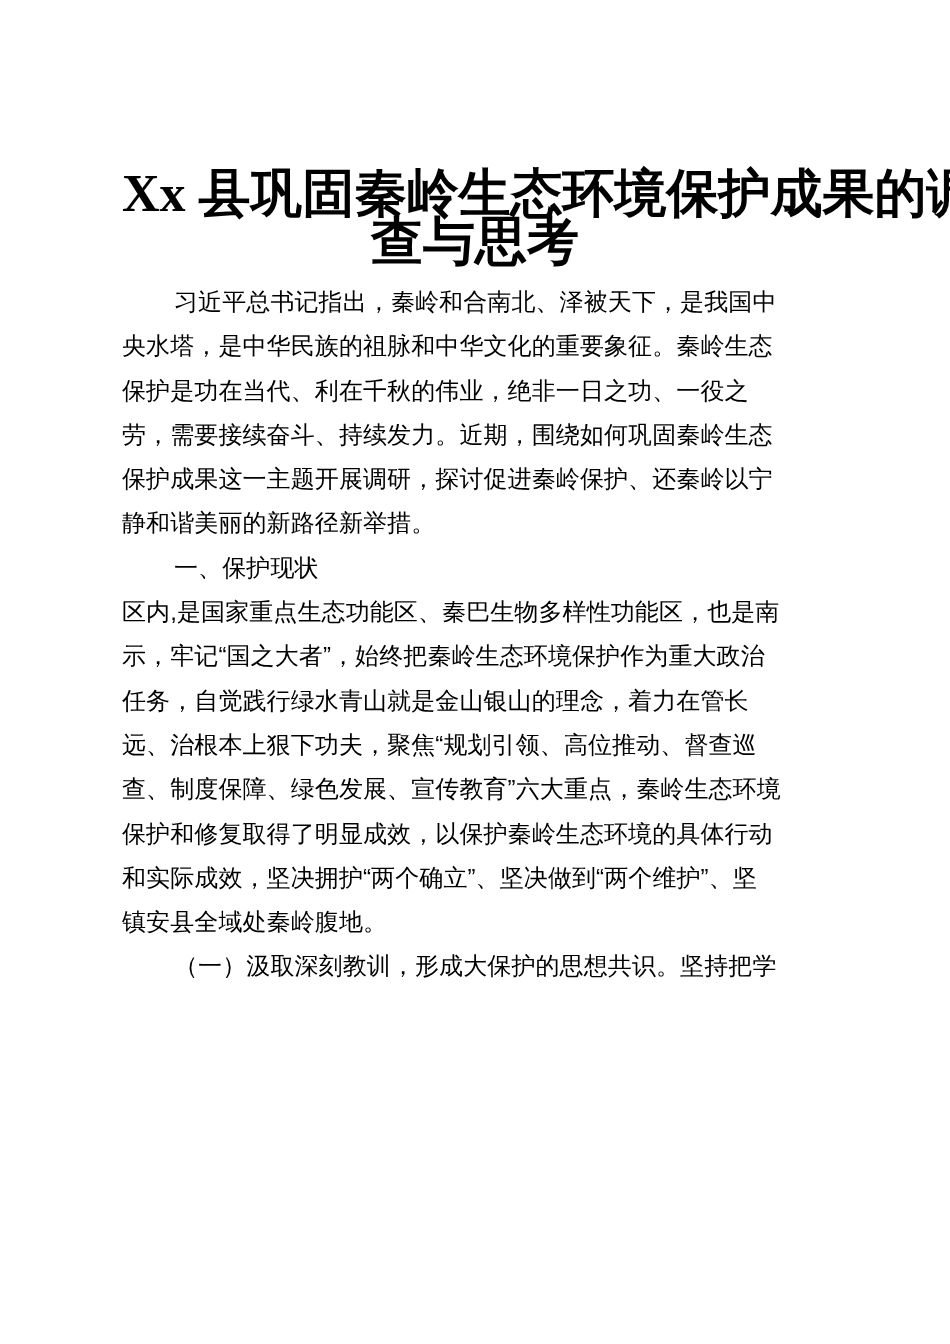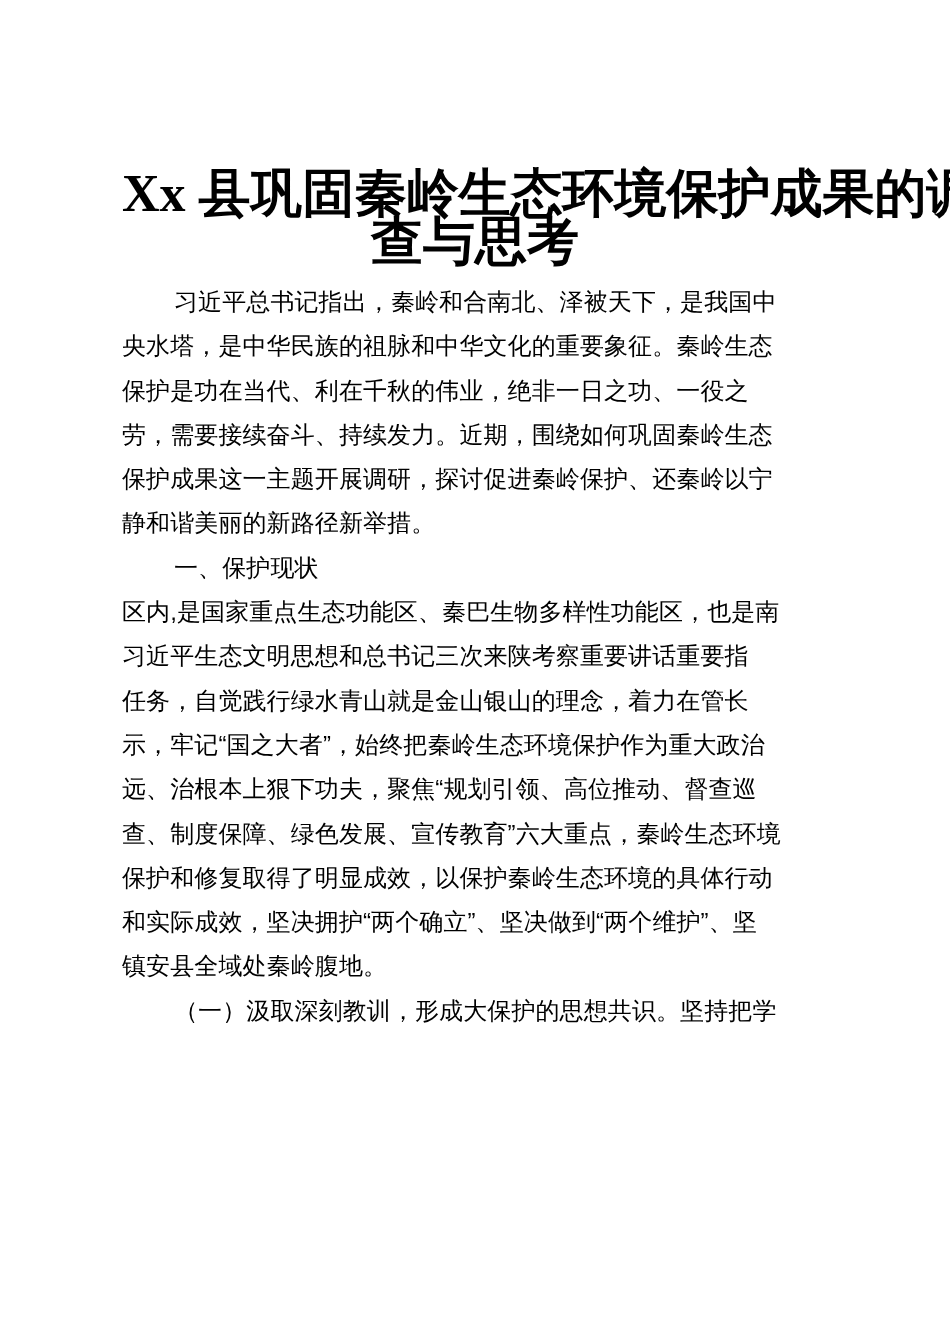--- a/index.html
+++ b/index.html
@@ -57,23 +57,22 @@
 
   <div class="doc-body">
     <div class="line indent">习近平总书记指出，秦岭和合南北、泽被天下，是我国中</div>
     <div class="line">央水塔，是中华民族的祖脉和中华文化的重要象征。秦岭生态</div>
     <div class="line">保护是功在当代、利在千秋的伟业，绝非一日之功、一役之</div>
     <div class="line">劳，需要接续奋斗、持续发力。近期，围绕如何巩固秦岭生态</div>
     <div class="line">保护成果这一主题开展调研，探讨促进秦岭保护、还秦岭以宁</div>
     <div class="line">静和谐美丽的新路径新举措。</div>
     <div class="line indent">一、保护现状</div>
     <div class="line">区内,是国家重点生态功能区、秦巴生物多样性功能区，也是南</div>
-    <div class="line">习近平生态文明思想和总书记三次来陕考察重要讲话重要指</div>
+    <div class="line">示，牢记“国之大者”，始终把秦岭生态环境保护作为重大政治</div>
     <div class="line">任务，自觉践行绿水青山就是金山银山的理念，着力在管长</div>
-    <div class="line">示，牢记“国之大者”，始终把秦岭生态环境保护作为重大政治</div>
     <div class="line">远、治根本上狠下功夫，聚焦“规划引领、高位推动、督查巡</div>
     <div class="line">查、制度保障、绿色发展、宣传教育”六大重点，秦岭生态环境</div>
     <div class="line">保护和修复取得了明显成效，以保护秦岭生态环境的具体行动</div>
     <div class="line">和实际成效，坚决拥护“两个确立”、坚决做到“两个维护”、坚</div>
     <div class="line">镇安县全域处秦岭腹地。</div>
     <div class="line indent">（一）汲取深刻教训，形成大保护的思想共识。坚持把学</div>
   </div>
 
 </div>
 

